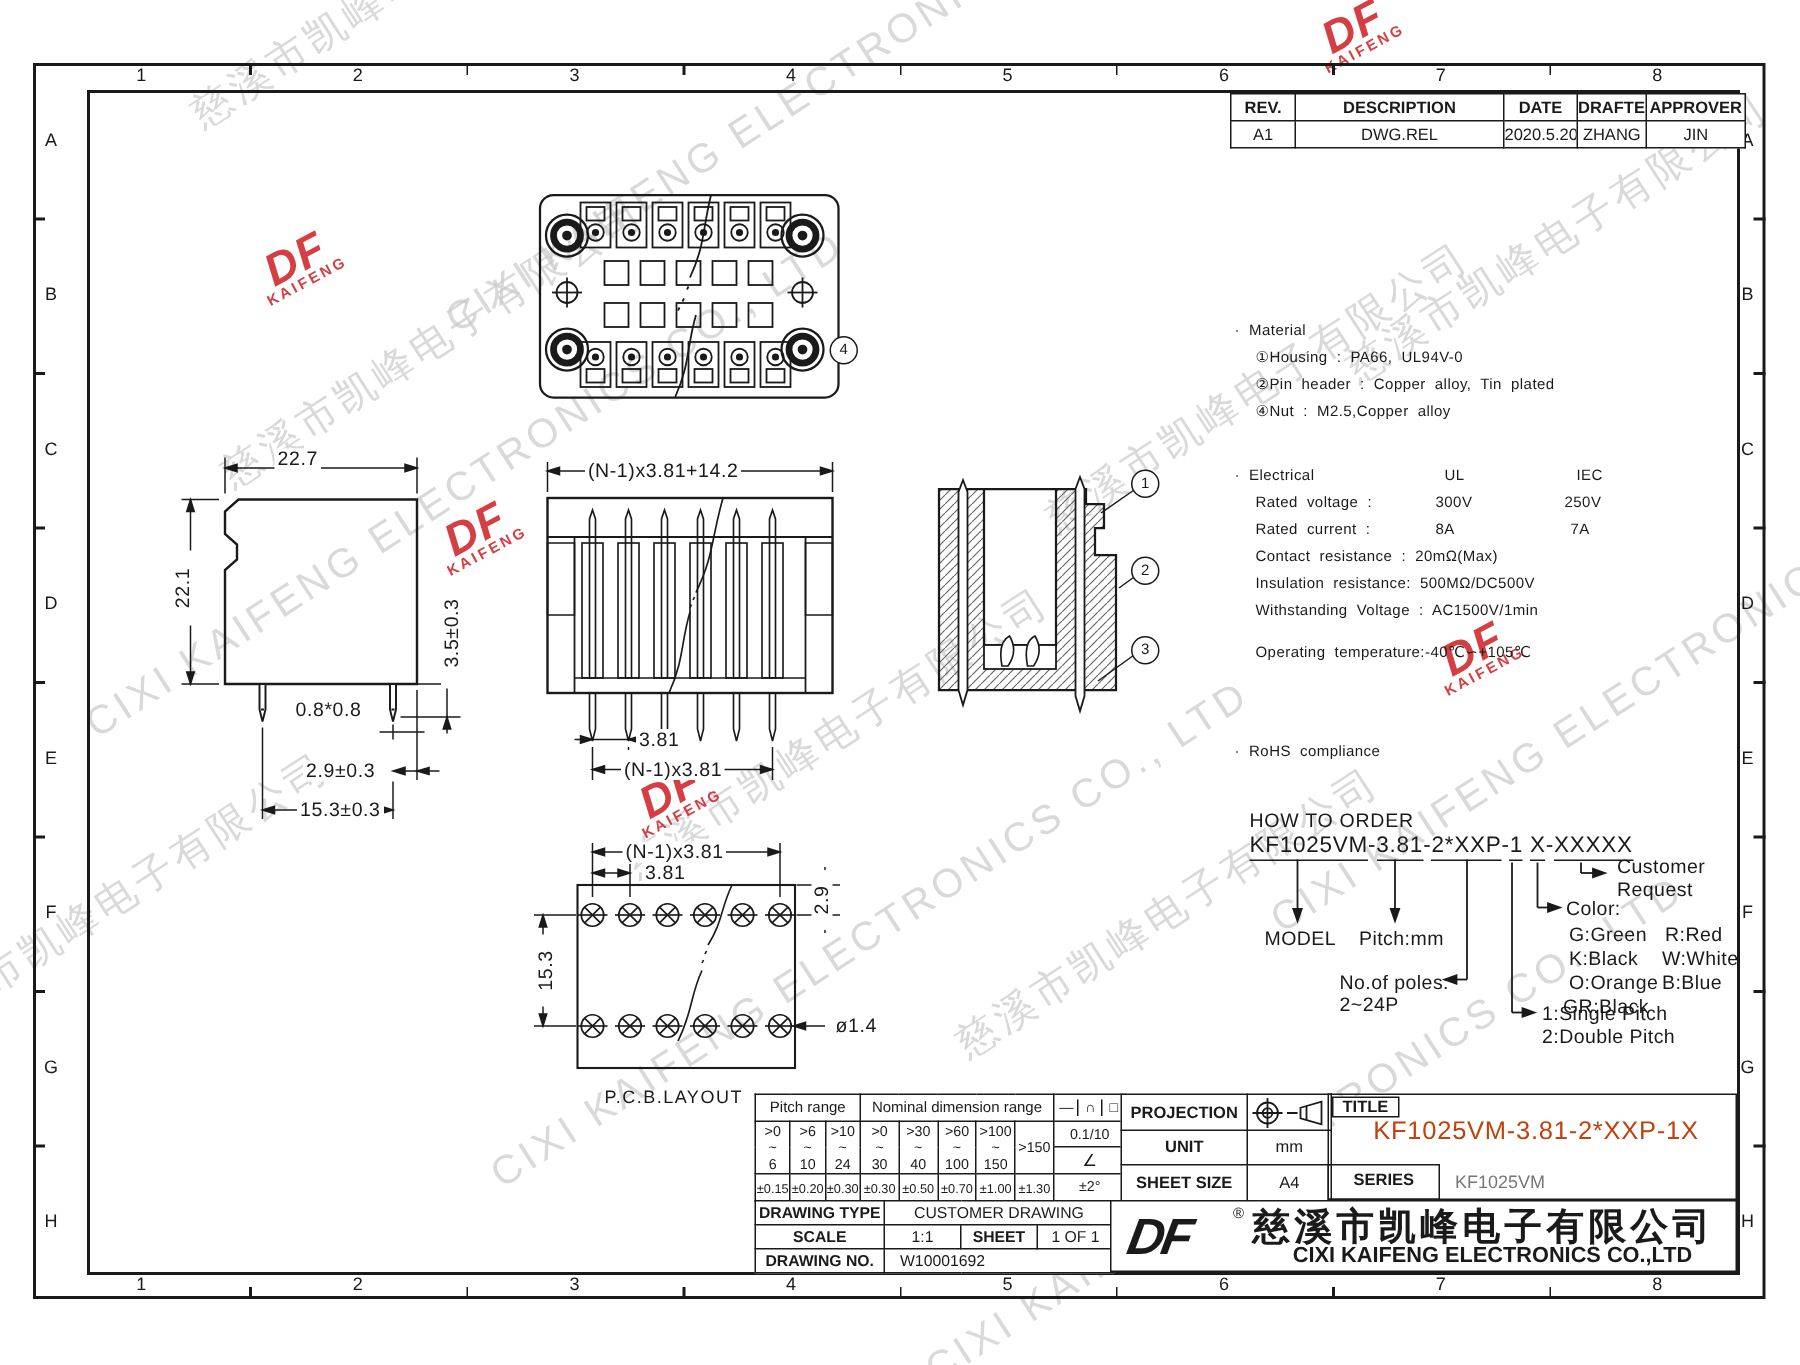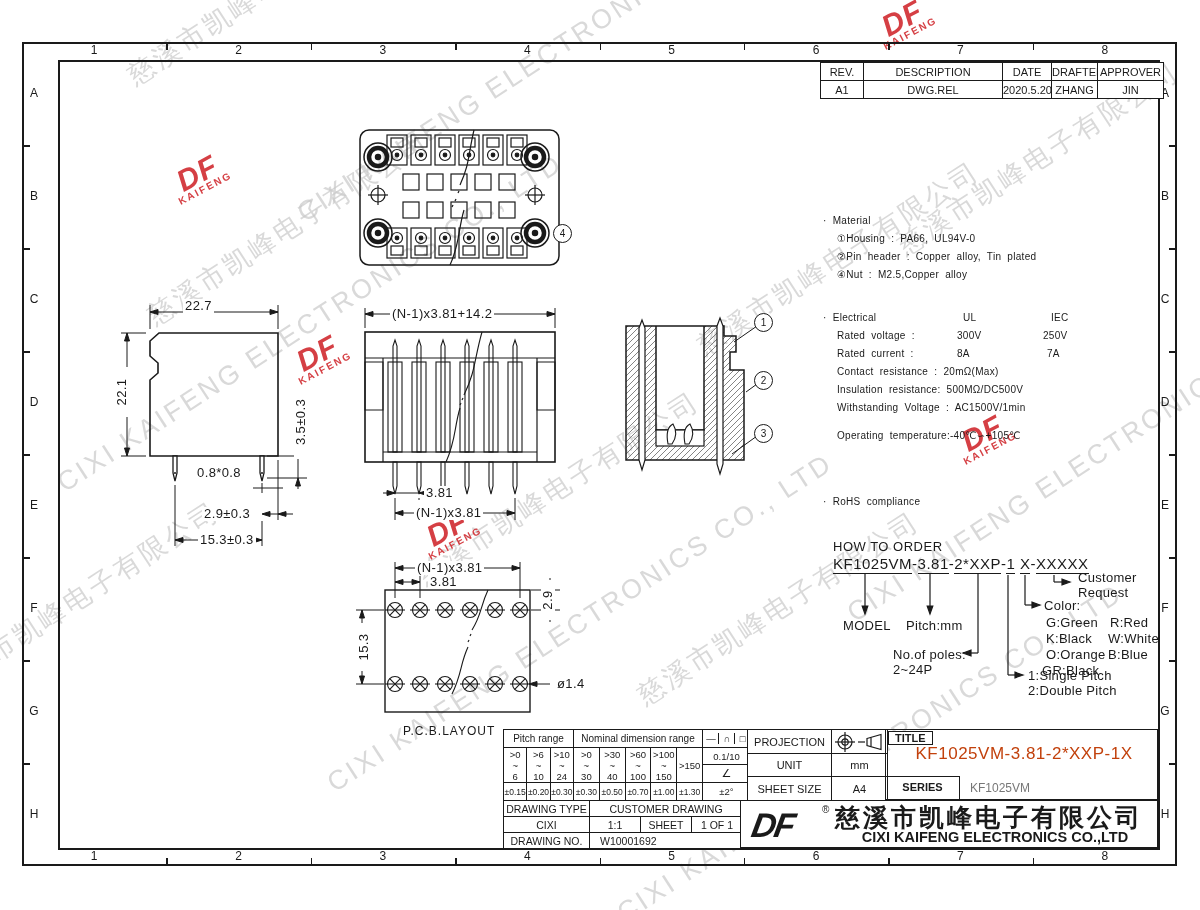--- a/index.html
+++ b/index.html
@@ -14,21 +14,21 @@
   .note{font-size:10px;line-height:18px;letter-spacing:.3px;word-spacing:3px;white-space:nowrap}
   .callout{position:absolute;width:17px;height:17px;border:1.4px solid #1a1a1a;border-radius:50%;
            font-size:10px;line-height:17px;text-align:center;z-index:3;background:#fff}
   .wm{position:absolute;color:#c9c9c9;font-size:27px;letter-spacing:3px;white-space:nowrap;
       transform:rotate(-33deg);transform-origin:left center;opacity:.7;z-index:1}
   .wmlogo{position:absolute;transform:rotate(-28deg);z-index:1;color:#d12b30;text-align:center;opacity:.9}
   .wmlogo .d1{font-size:30px;font-weight:bold;font-style:italic;letter-spacing:1px;line-height:25px}
   .wmlogo .d2{font-size:10px;font-weight:bold;letter-spacing:2px;line-height:10px}
   table{border-collapse:collapse;position:absolute;table-layout:fixed;z-index:2;background:#fff}
   td{border:1.4px solid #1a1a1a;text-align:center;padding:0;overflow:hidden;white-space:nowrap}
-  .hdr{font-weight:normal}
+  .hdr{font-weight:bold}
   svg{position:absolute;z-index:2;overflow:visible}
   .seg{border-bottom:1.6px solid #1a1a1a;padding-bottom:1px}
   .ot{position:absolute;font-size:13px;letter-spacing:.3px;white-space:nowrap;z-index:3}
   .logoDF{font-style:italic;font-weight:900;transform:skewX(-10deg);letter-spacing:-2px}
 </style>
 </head>
 <body>
 
 <div>
   <div class="wm" style="left:150px;top:300px">慈溪市凯峰电子有限公司</div>
@@ -708,21 +708,21 @@
 <div class="z2" style="left:885px;top:781px;width:75px;text-align:center;font-size:11px;font-weight:bold">SERIES</div>
 <div class="z2" style="left:970px;top:781px;font-size:12px;color:#777">KF1025VM</div>
 
 <table style="left:503px;top:800px;width:237px;height:48px;font-size:10.5px">
   <tbody>
       <tr style="height:16px">
     <td class="hdr" style="width:85px">DRAWING TYPE</td>
     <td colspan="3" style="width:152px">CUSTOMER DRAWING</td>
   </tr>
   <tr style="height:16px">
-    <td class="hdr">CIXI</td>
+    <td class="hdr">SCALE</td>
     <td style="width:42px">1:1</td>
     <td class="hdr" style="width:50px">SHEET</td>
     <td style="width:60px">1 OF 1</td>
   </tr>
   <tr style="height:16px">
     <td class="hdr">DRAWING NO.</td>
     <td colspan="3" style="text-align:left;padding-left:10px">W10001692</td>
   </tr>
 </tbody>
   </table>

